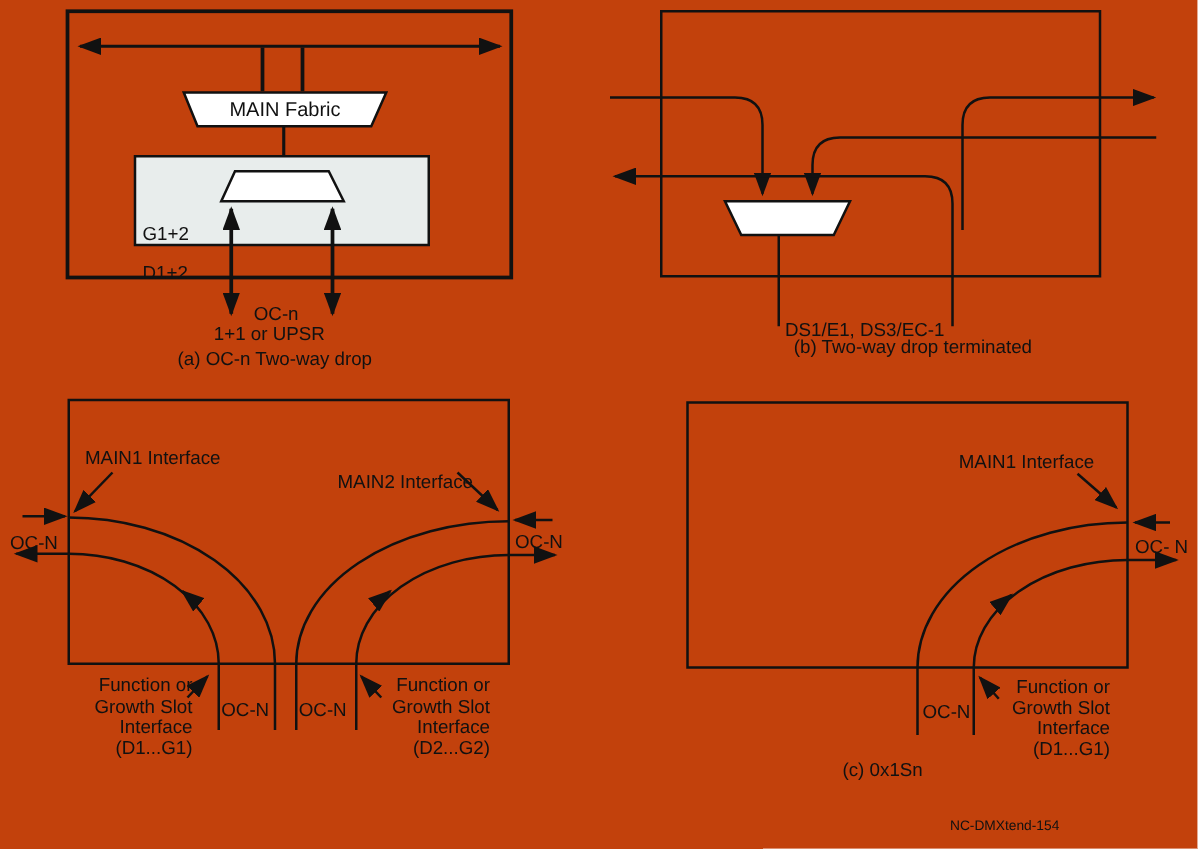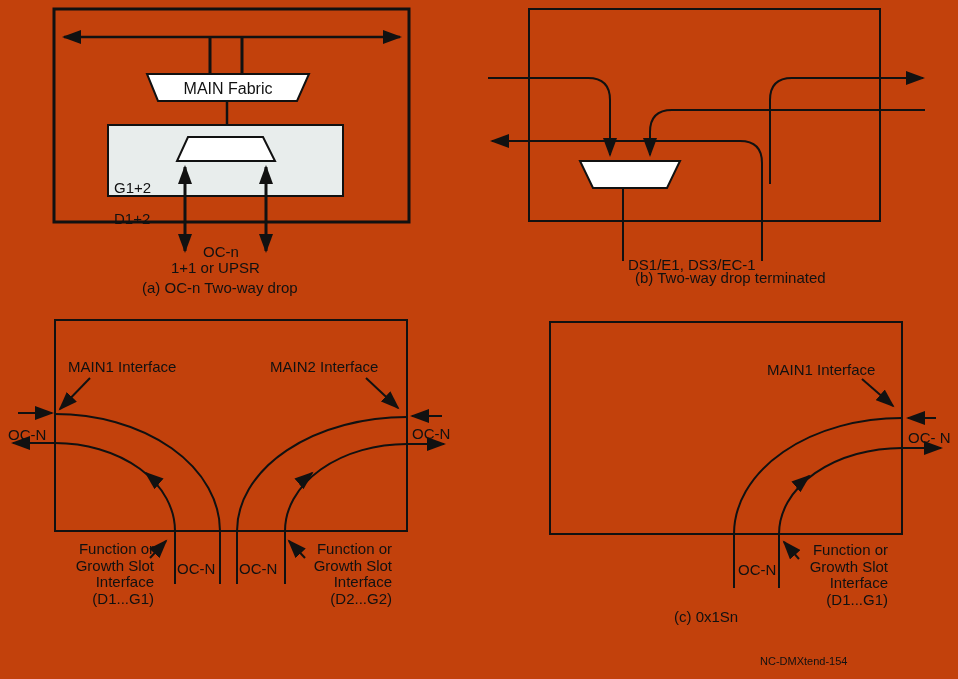--- a/index.html
+++ b/index.html
@@ -101,21 +101,21 @@
   <div class="lbl" style="left:114px;top:164px;margin-top:47px;">D1+2</div>
   <div class="lbl" style="left:114px;top:180px;">G1+2</div>
   <div class="lbl" style="left:203px;top:244px;">OC-n</div>
   <div class="lbl" style="left:171px;top:260px;">1+1 or UPSR</div>
   <div class="lbl" style="left:122px;top:280px;margin-left:20px;">(a) OC-n Two-way drop</div>
 
   <div class="lbl" style="left:628px;top:245px;margin-top:12px;">DS1/E1, DS3/EC-1</div>
   <div class="lbl" style="left:591px;top:270px;margin-left:44px;">(b) Two-way drop terminated</div>
 
   <div class="lbl" style="left:68px;top:359px;">MAIN1 Interface</div>
-  <div class="lbl" style="left:270px;top:359px;text-align:right;">MAIN2 Interface</div>
+  <div class="lbl" style="left:270px;top:378px;text-align:right;">MAIN2 Interface</div>
   <div class="lbl" style="left:8px;top:427px;">OC-N</div>
   <div class="lbl" style="left:412px;top:426px;">OC-N</div>
   <div class="lbl" style="left:177px;top:561px;">OC-N</div>
   <div class="lbl" style="left:239px;top:561px;">OC-N</div>
 
   <div class="slot-block" style="left:48px;top:541px;">
     <div>Function or</div>
     <div>Growth Slot</div>
     <div>Interface</div>
     <div>(D1...G1)</div>

